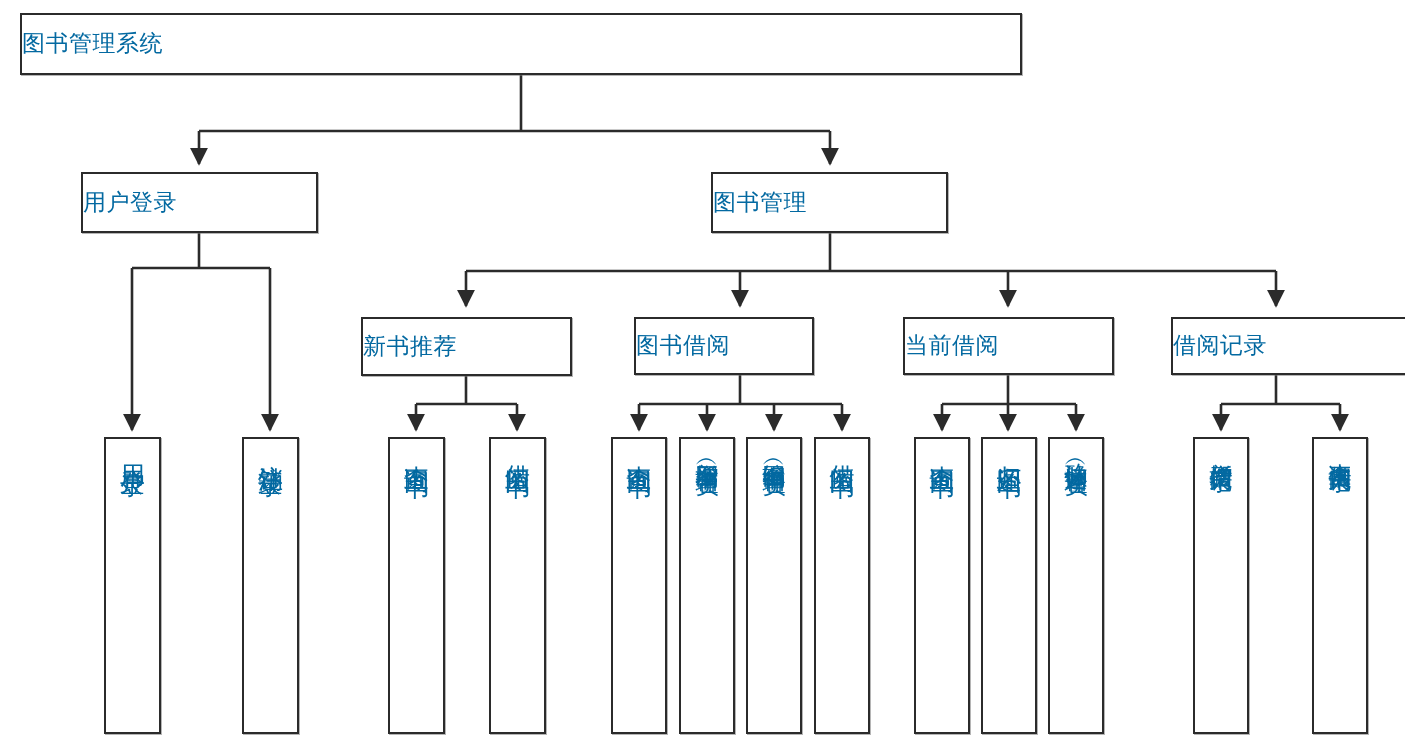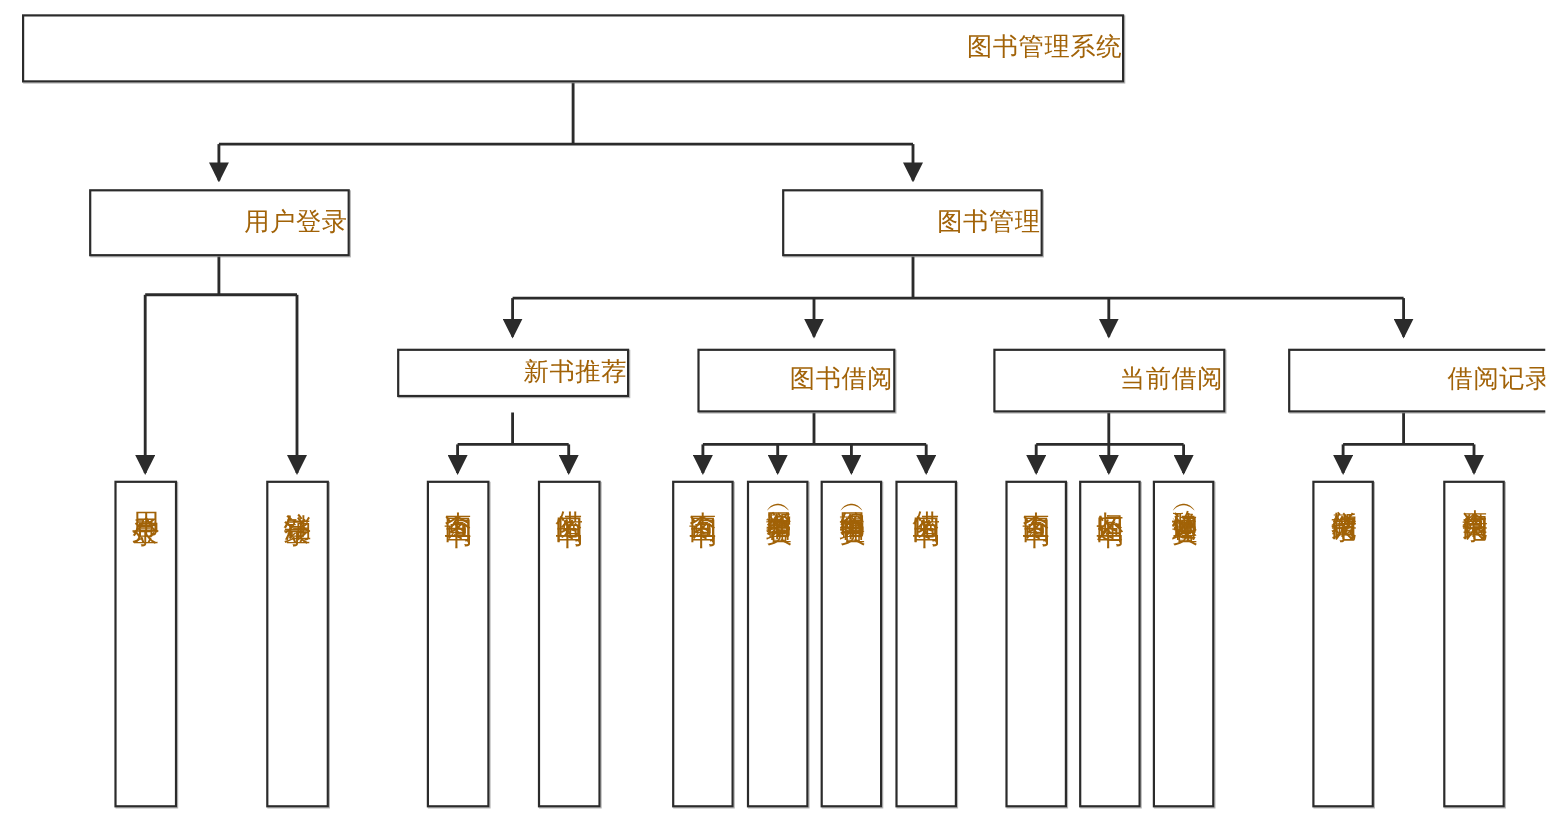--- a/index.html
+++ b/index.html
@@ -26,22 +26,22 @@
     height: 747px;
     pointer-events: none;
   }
   .node {
     position: absolute;
     box-sizing: border-box;
     background: #ffffff;
     border: 2px solid #2b2b2b;
     display: flex;
     align-items: center;
-    justify-content: flex-end;
-    color: #a16207;
+    justify-content: flex-start;
+    color: #0369a1;
     box-shadow: 1px 1px 0 rgba(120,120,120,0.55);
   }
   .node .label {
     display: block;
     text-align: center;
     line-height: 1.18;
     white-space: nowrap;
   }
   .node.horiz .label {
     font-size: 23px;
@@ -136,21 +136,21 @@
   </div>
 
   <div class="node horiz" style="left:81px; top:172px; width:237px; height:61px;">
     <span class="label">用户登录</span>
   </div>
 
   <div class="node horiz" style="left:711px; top:172px; width:237px; height:61px;">
     <span class="label">图书管理</span>
   </div>
 
-  <div class="node horiz" style="left:361px; top:317px; width:211px; height:44px;">
+  <div class="node horiz" style="left:361px; top:317px; width:211px; height:59px;">
     <span class="label">新书推荐</span>
   </div>
 
   <div class="node horiz" style="left:634px; top:317px; width:180px; height:58px;">
     <span class="label">图书借阅</span>
   </div>
 
   <div class="node horiz" style="left:903px; top:317px; width:211px; height:58px;">
     <span class="label">当前借阅</span>
   </div>

